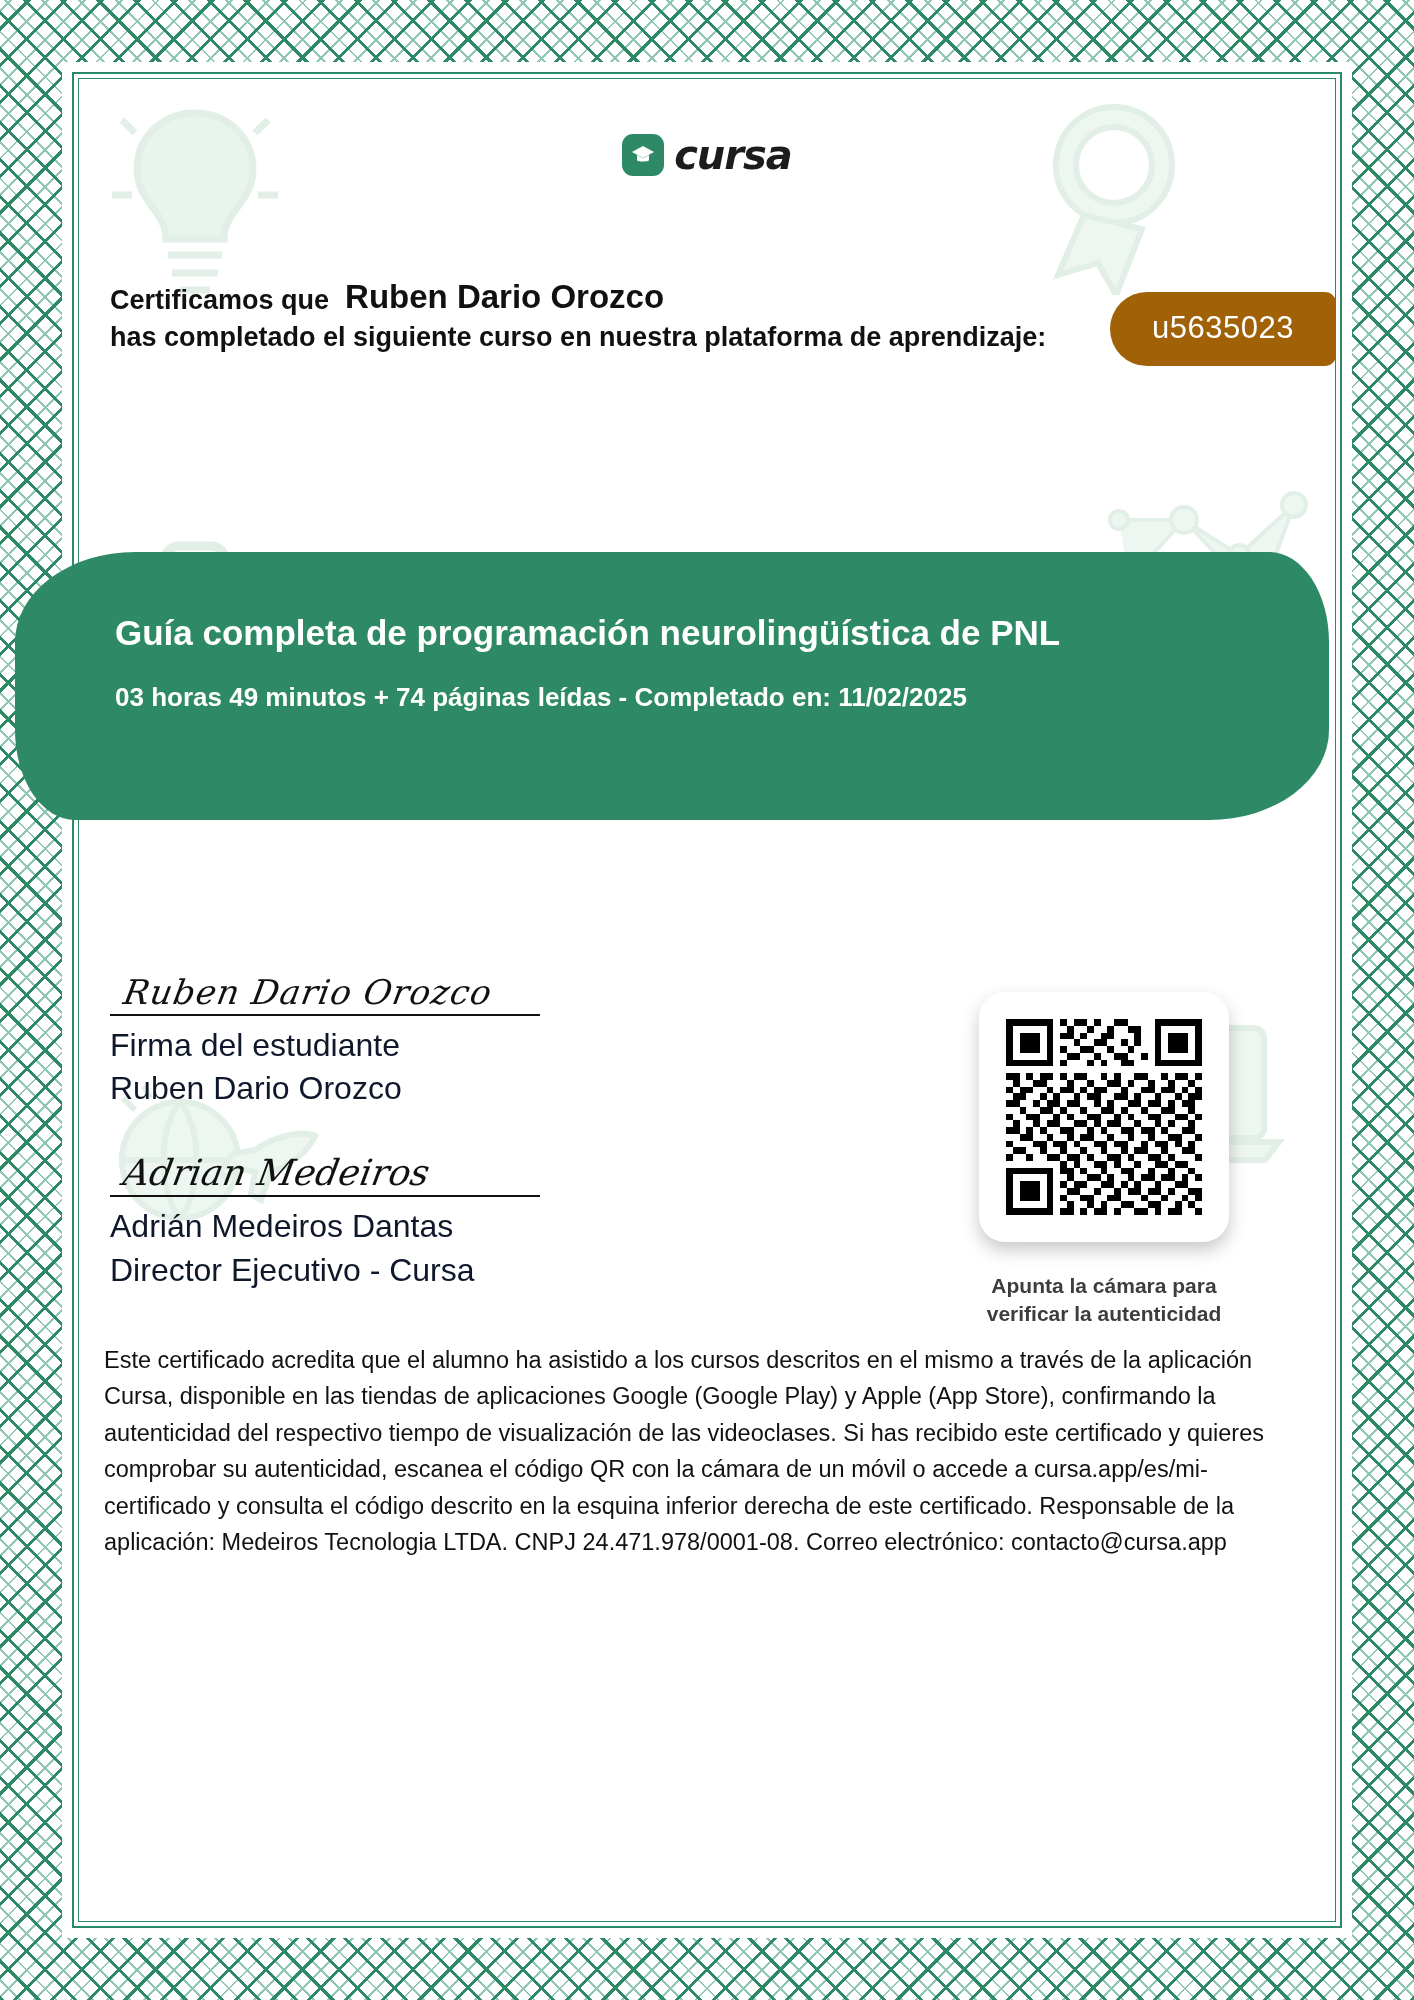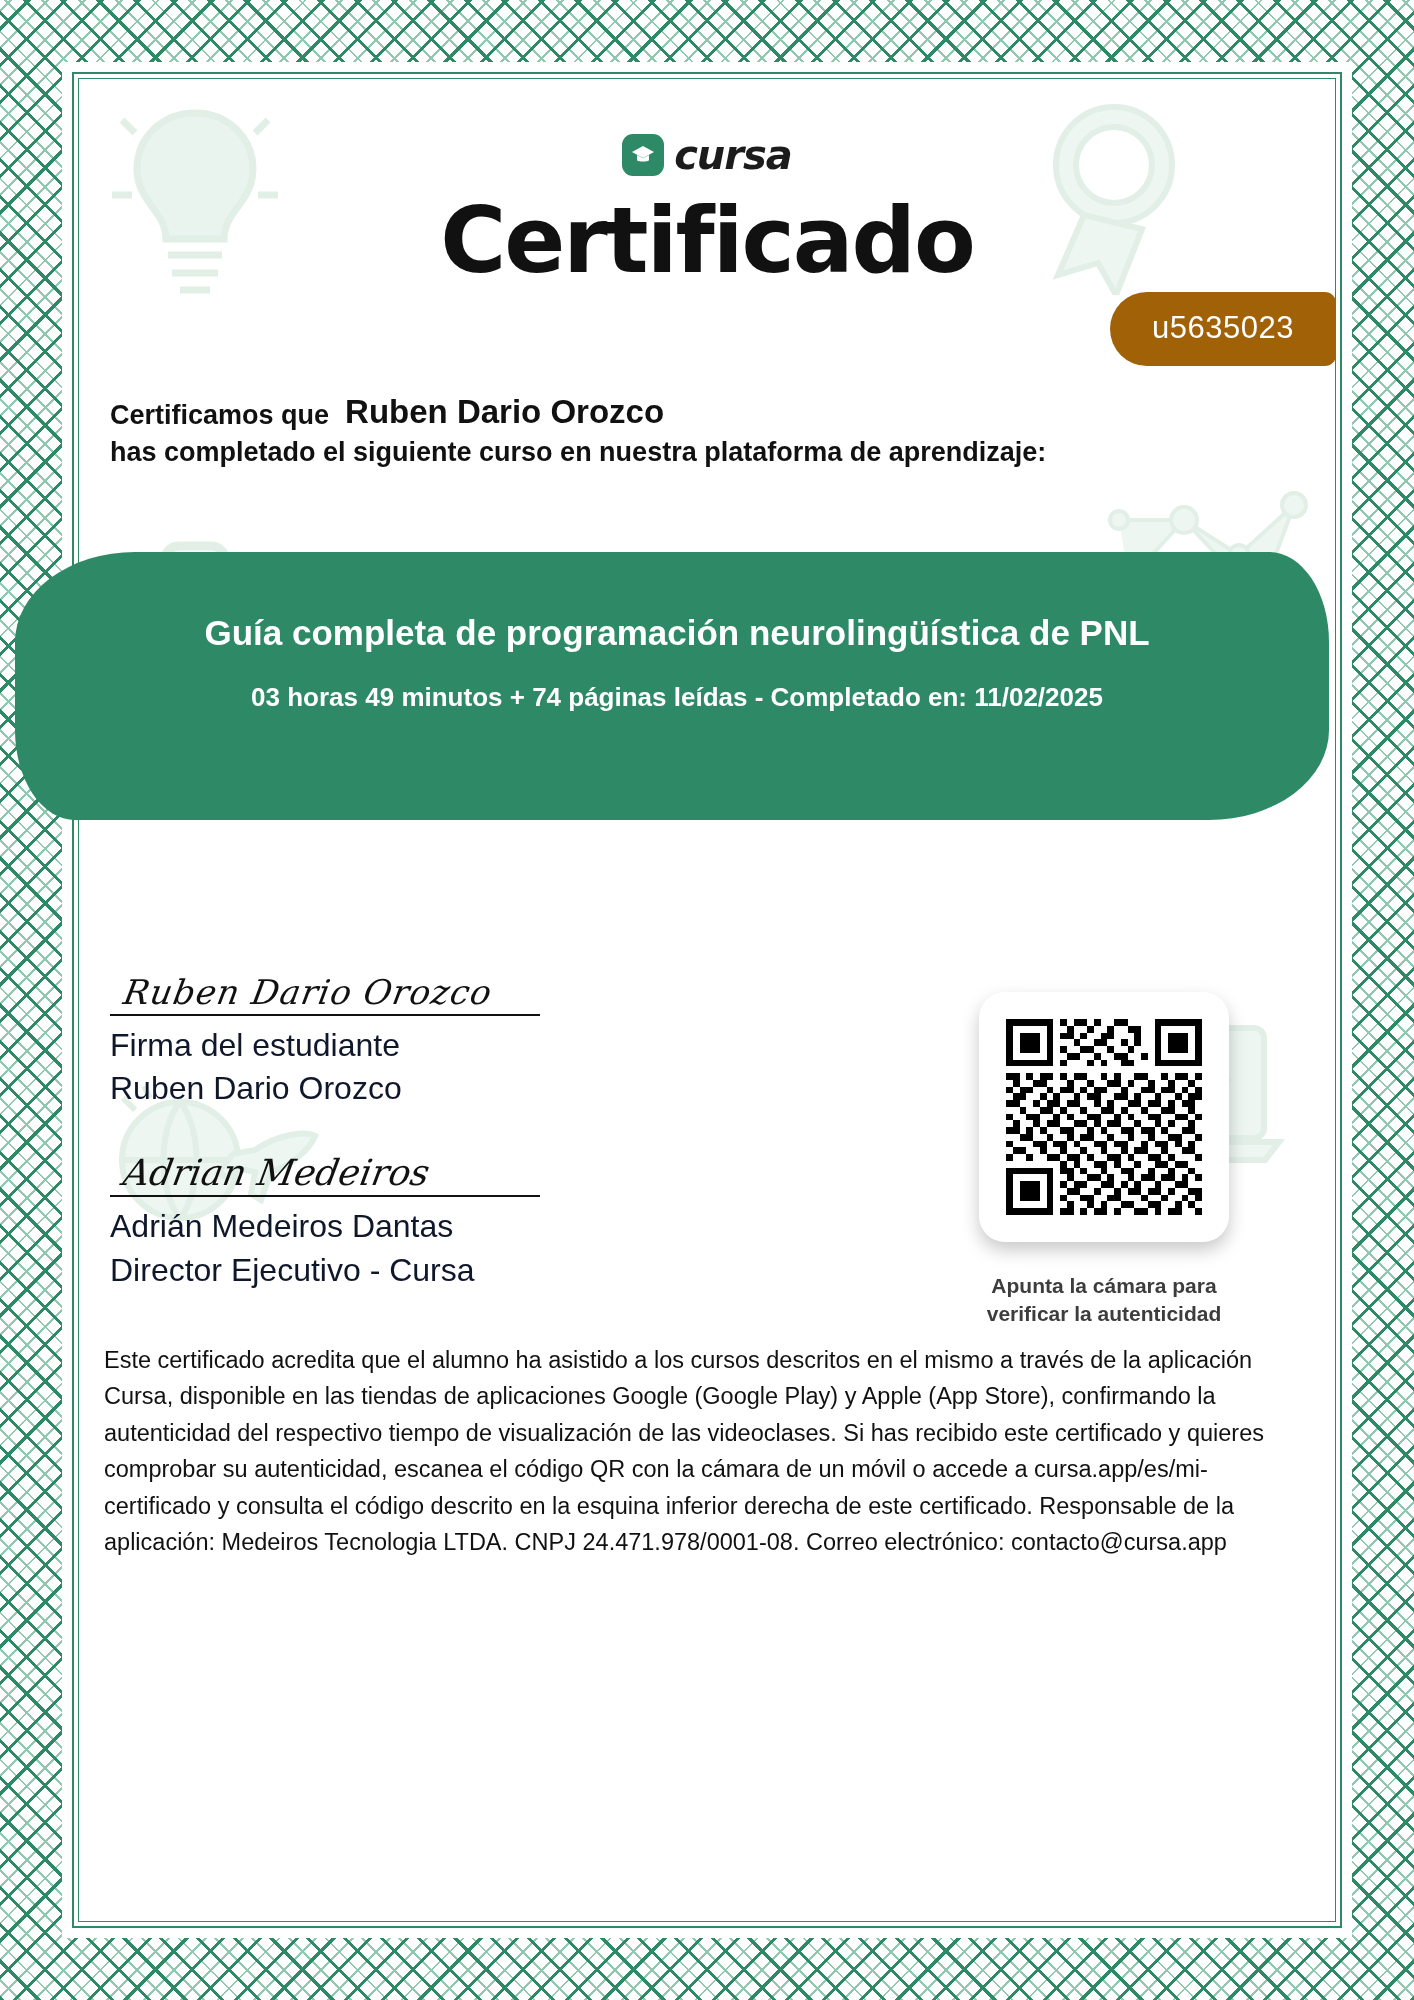--- a/index.html
+++ b/index.html
@@ -133,21 +133,20 @@
   .course-banner {
     position: absolute;
     left: -75px;
     right: -5px;
     top: 460px;
     height: 268px;
     background: #2e8a66;
     border-radius: 120px 60px 120px 60px / 90px 90px 90px 90px;
     color: #ffffff;
     padding: 60px 90px 0 100px;
-    text-align: center;
   }
   .course-title {
     font-size: 35px;
     font-weight: 700;
     line-height: 1.2;
   }
   .course-meta {
     font-size: 26px;
     font-weight: 600;
     margin-top: 28px;
@@ -296,21 +295,20 @@
     <div class="brand">
       <span class="brand-mark">
         <svg width="26" height="22" viewBox="0 0 26 22" aria-hidden="true">
           <path d="M13 2L24 8l-11 6L2 8z" fill="#ffffff"></path>
           <path d="M7 11v5c0 2 12 2 12 0v-5l-6 3.3z" fill="#ffffff"></path>
         </svg>
       </span>
       <span class="brand-word">cursa</span>
     </div>
 
-    <div class="title">Certificado</div>
 
     <div class="code-pill">u5635023</div>
 
     <div class="certify-block">
       <div class="certify-line1">
         <span class="certify-label">Certificamos que</span>
         <span class="student-name">Ruben Dario Orozco</span>
       </div>
       <div class="certify-line2">has completado el siguiente curso en nuestra plataforma de aprendizaje:</div>
     </div>

